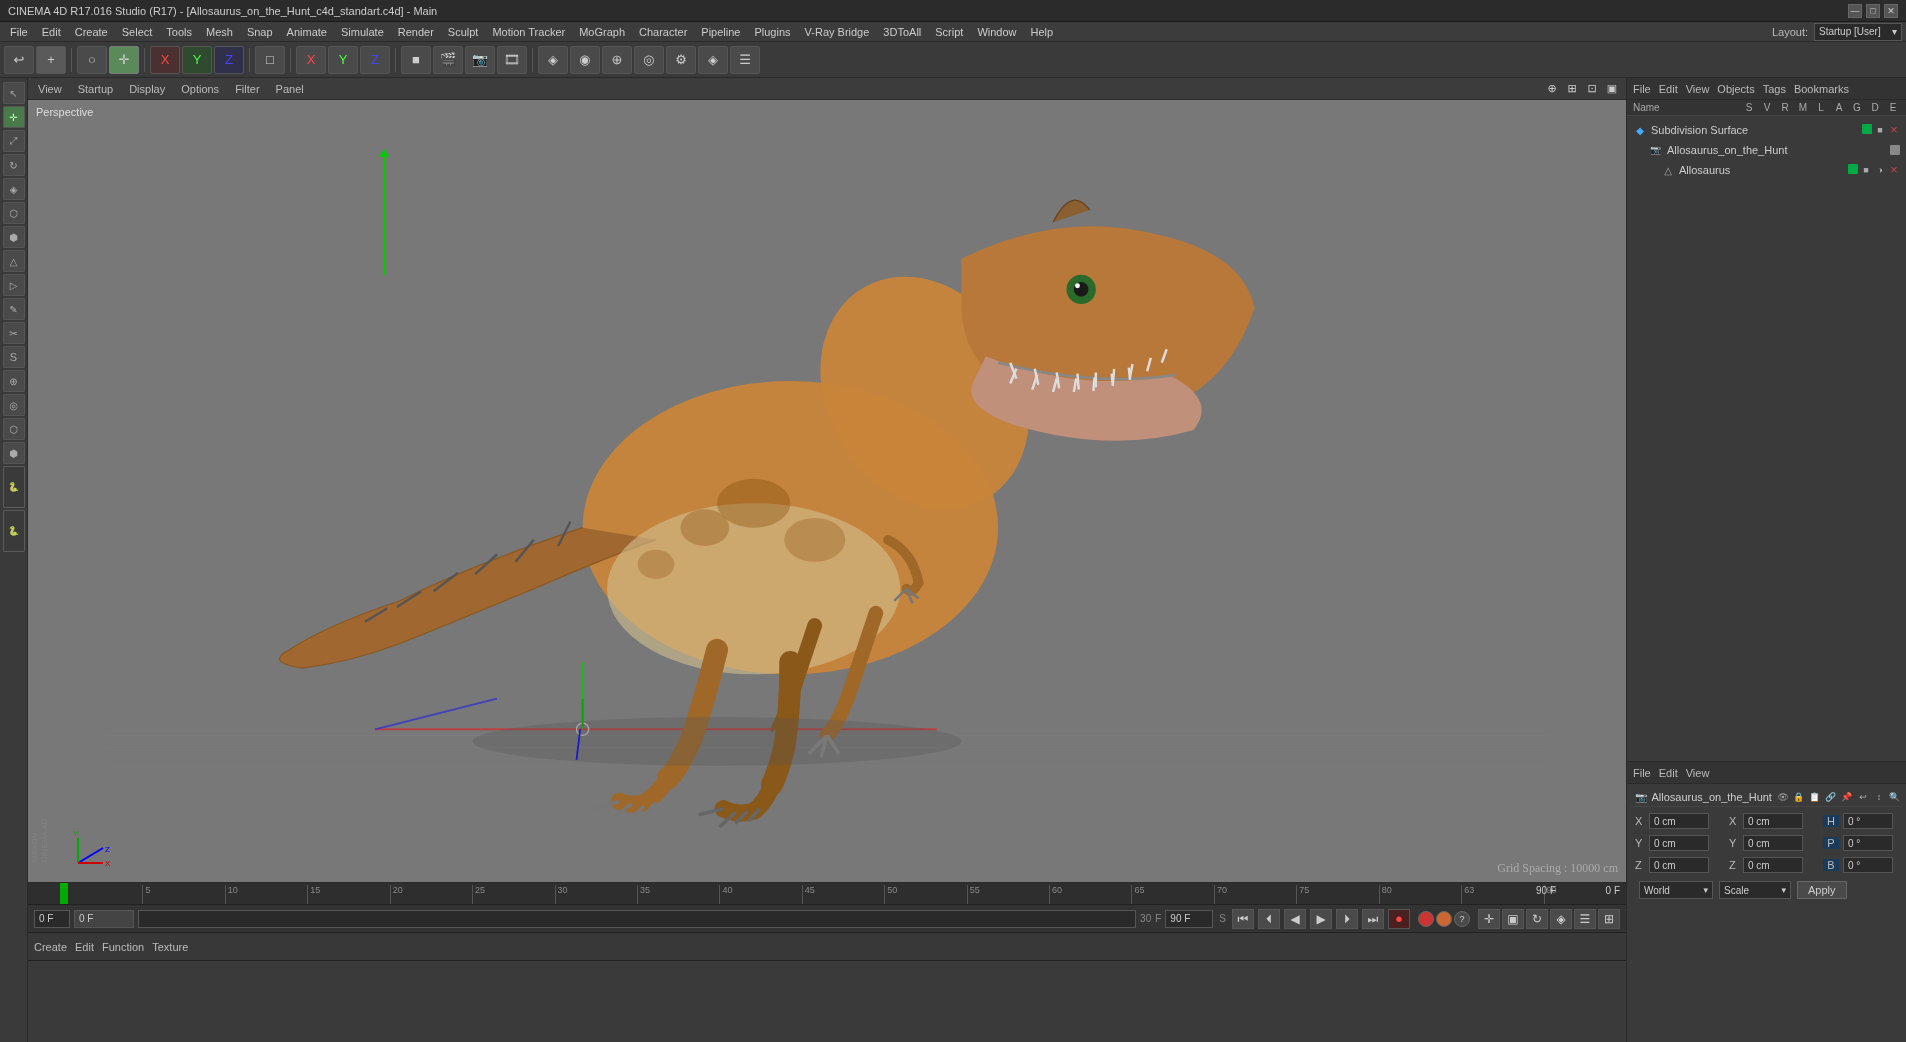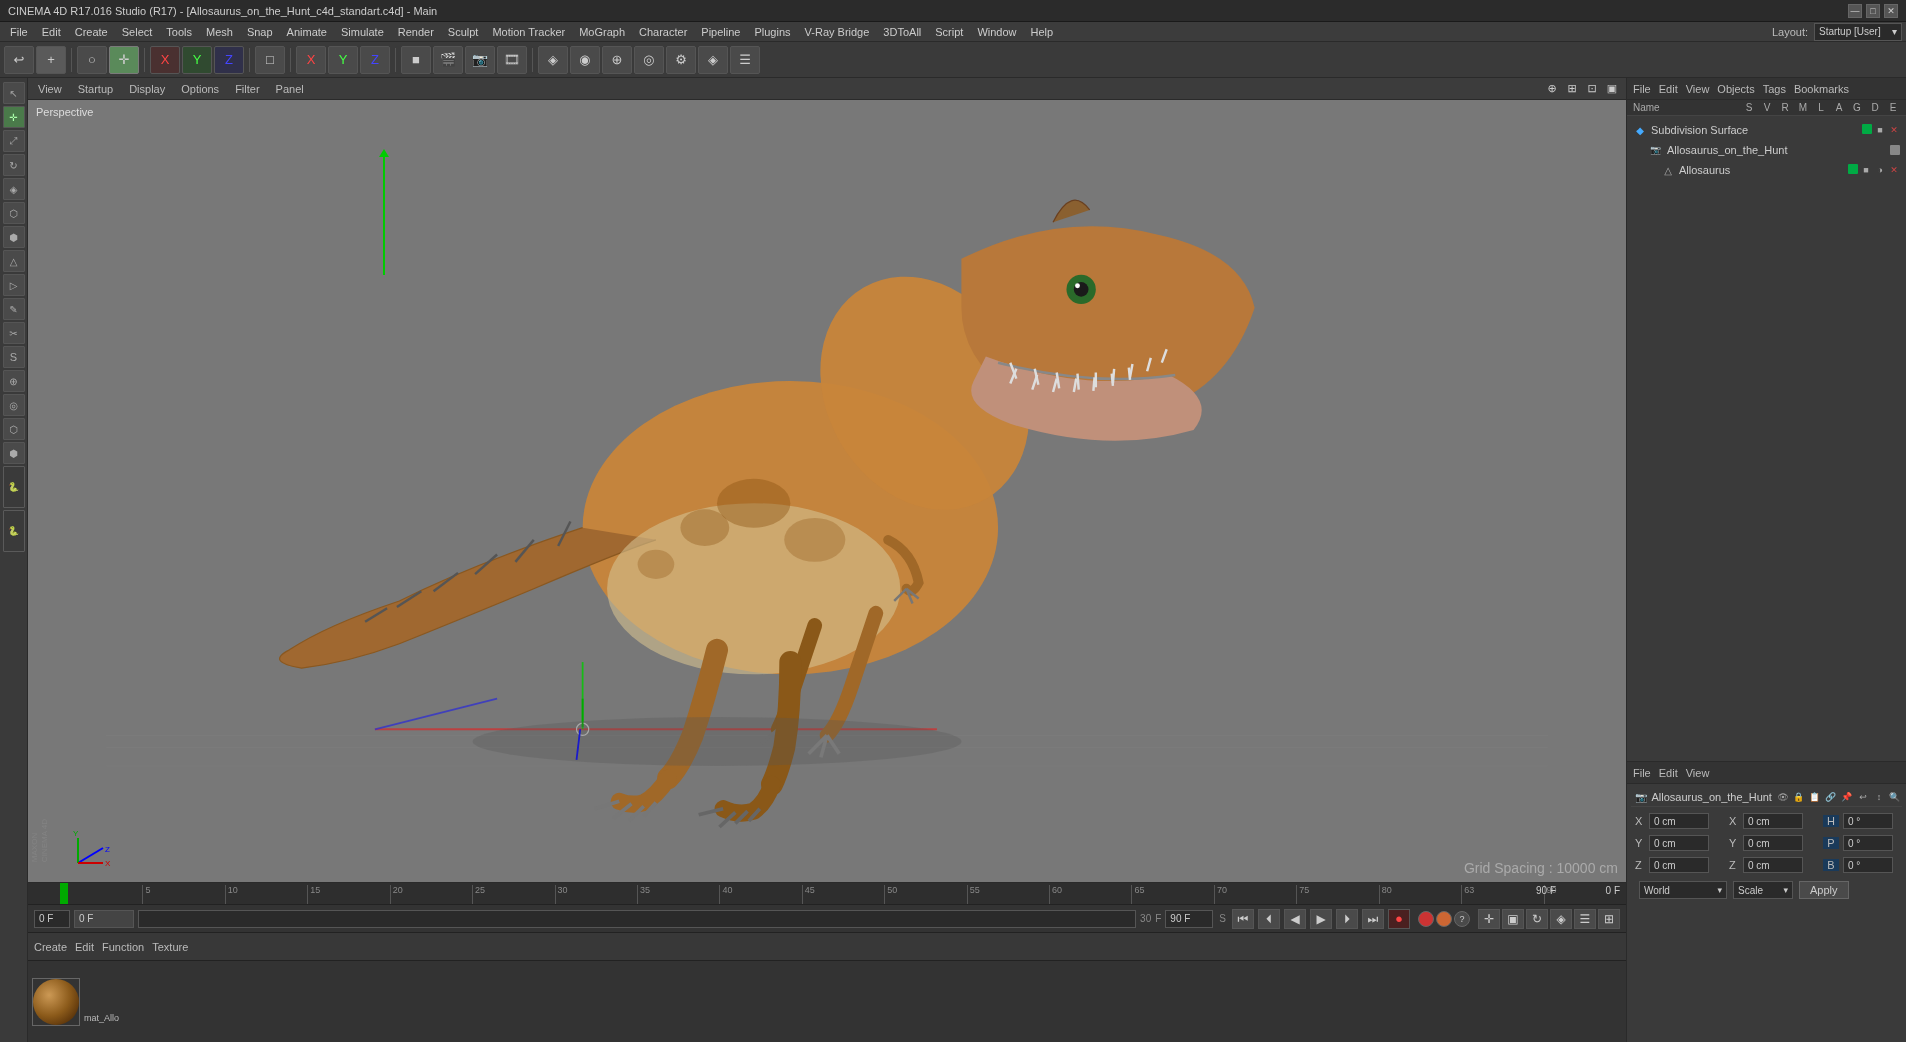--- a/index.html
+++ b/index.html
@@ -172,22 +172,23 @@
       align-items: center;
       justify-content: center;
       cursor: pointer;
     }
 
     
     #grid-spacing {
       position: absolute;
       bottom: 6px;
       right: 8px;
-      font-size: 14px;
+      font-size: 12px;
       color: #aaa;
+      font-family: Liberation Serif, serif;
     }
 
     
     #axis-indicator {
       position: absolute;
       bottom: 14px;
       left: 40px;
       width: 40px;
       height: 40px;
     }
@@ -909,26 +910,20 @@
         </div>
       </div>
 
       <div id="material-bar">
         <div class="mat-bar-item">Create</div>
         <div class="mat-bar-item">Edit</div>
         <div class="mat-bar-item">Function</div>
         <div class="mat-bar-item">Texture</div>
       </div>
 
-      <div id="material-area">
-        <div class="material-thumb">
-          <div class="mat-sphere"></div>
-        </div>
-        <div style="font-size:9px; color:#bbb; margin-top:32px;">mat_Allo</div>
-      </div>
     </div>
   </div>
 
   <div id="right-panel">
 
     <div id="object-manager">
       <div id="object-manager-toolbar">
         <div class="om-toolbar-item">File</div>
         <div class="om-toolbar-item">Edit</div>
         <div class="om-toolbar-item">View</div>
@@ -1038,25 +1033,25 @@
           <input class="coord-field" value="0 cm" style="">
           <span class="coord-separator"></span>
           <span class="coord-label2">Z</span>
           <input class="coord-field2" value="0 cm" style="">
           <span class="coord-separator"></span>
           <span class="hpb-label">B</span>
           <input class="coord-field3" value="0 °" style="">
         </div>
 
         <div id="apply-row">
-          <div class="dropdown-field" style="width:88px;">
+          <div class="dropdown-field" style="width:74px;">
             <span>World</span>
             <span style="margin-left:auto; font-size:9px;">▾</span>
           </div>
-          <div class="dropdown-field" style="width:60px;text-align:right;">
+          <div class="dropdown-field" style="width:72px;text-align:right;">
             <span>Scale</span>
             <span style="margin-left:auto; font-size:9px;">▾</span>
           </div>
           <button class="apply-btn">Apply</button>
         </div>
       </div>
     </div>
 
   </div>
 

